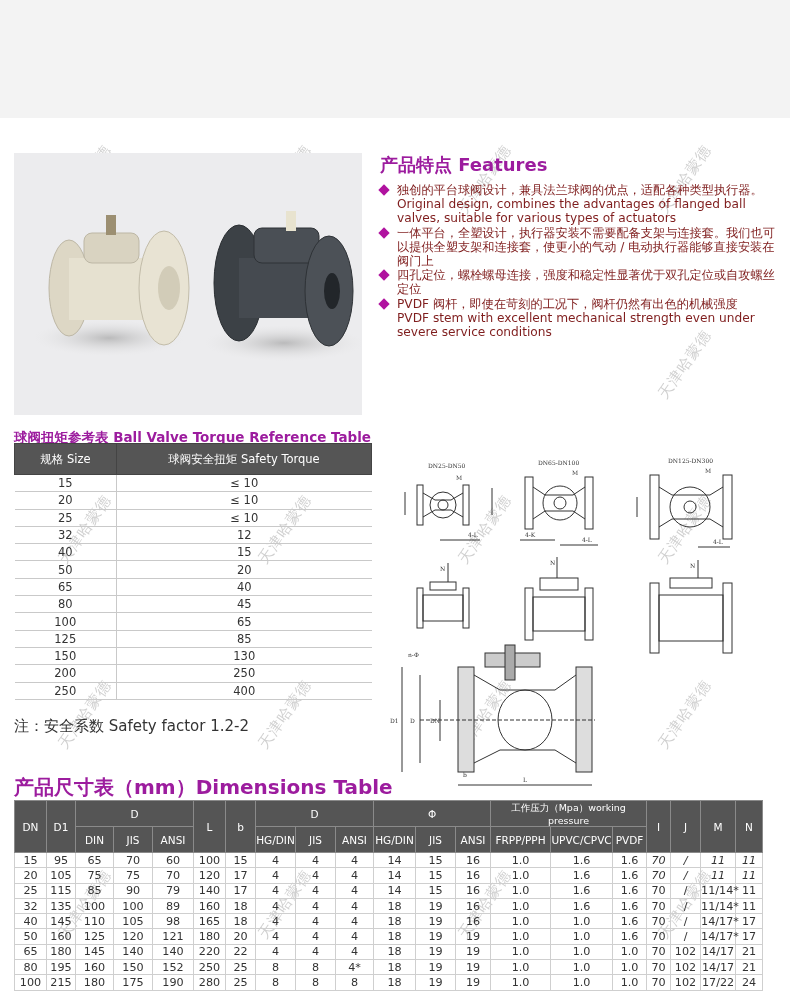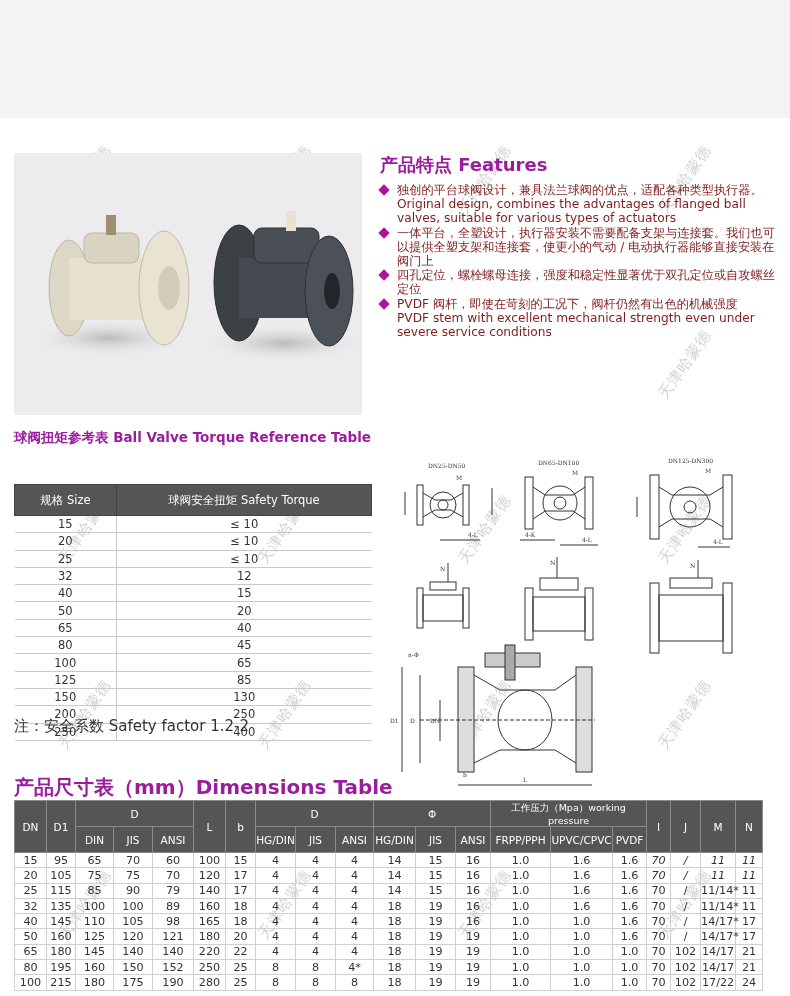--- a/index.html
+++ b/index.html
@@ -7,21 +7,21 @@
   body { position:relative; font-family:"Liberation Sans","DejaVu Sans",sans-serif; color:#333; }
   .topband { position:absolute; left:0; top:0; width:790px; height:118px; background:#f3f3f3; }
   .wm { position:absolute; color:rgba(150,150,150,0.45); font-size:15px; transform:rotate(-55deg); white-space:nowrap; pointer-events:none; font-family:"DejaVu Sans",sans-serif; letter-spacing:1px; }
   .photo { position:absolute; left:14px; top:153px; width:348px; height:262px; background:#ececee; overflow:hidden; }
   .title { position:absolute; color:#9c1c9e; font-weight:bold; font-family:"DejaVu Sans",sans-serif; }
   .features { position:absolute; left:380px; top:183px; width:400px; font-size:12.2px; line-height:14.2px; color:#7f1d1d; font-family:"DejaVu Sans",sans-serif; }
   .feat { position:relative; padding-left:17px; }
   .feat .bullet { position:absolute; left:0; top:3px; width:8px; height:8px; background:#b0129f; transform:rotate(45deg); }
   .feat .zh { letter-spacing:0px; }
   table { border-collapse:collapse; }
-  .torque { position:absolute; left:14px; top:484px; width:358px; font-family:"DejaVu Sans",sans-serif; }
+  .torque { position:absolute; left:14px; top:443px; width:358px; font-family:"DejaVu Sans",sans-serif; }
   .torque th { background:#555; color:#fff; font-weight:normal; font-size:11.5px; height:31px; border:1px solid #444; }
   .torque td { font-size:11.5px; text-align:center; height:17.3px; border-bottom:1px solid #c9c9c9; color:#333; }
   .torque td:first-child { border-right:1px solid #c9c9c9; width:102px; }
   .note { position:absolute; left:14px; top:717px; font-size:15px; color:#333; font-family:"DejaVu Sans",sans-serif; }
   .drawings { position:absolute; left:380px; top:445px; width:410px; height:345px; }
   .dims { position:absolute; left:14px; top:800px; width:748px; font-family:"DejaVu Sans",sans-serif; table-layout:fixed; }
   .dims th { background:#555; color:#fff; font-weight:normal; font-size:10.5px; border:1px solid #8a8a8a; text-align:center; }
   .dims thead tr.h1 th { height:26px; }
   .dims thead tr.h2 th { height:26px; }
   .dims td { font-size:11.2px; text-align:center; height:15.3px; border:1px solid #cfcfcf; color:#333; padding:0; white-space:nowrap; }

